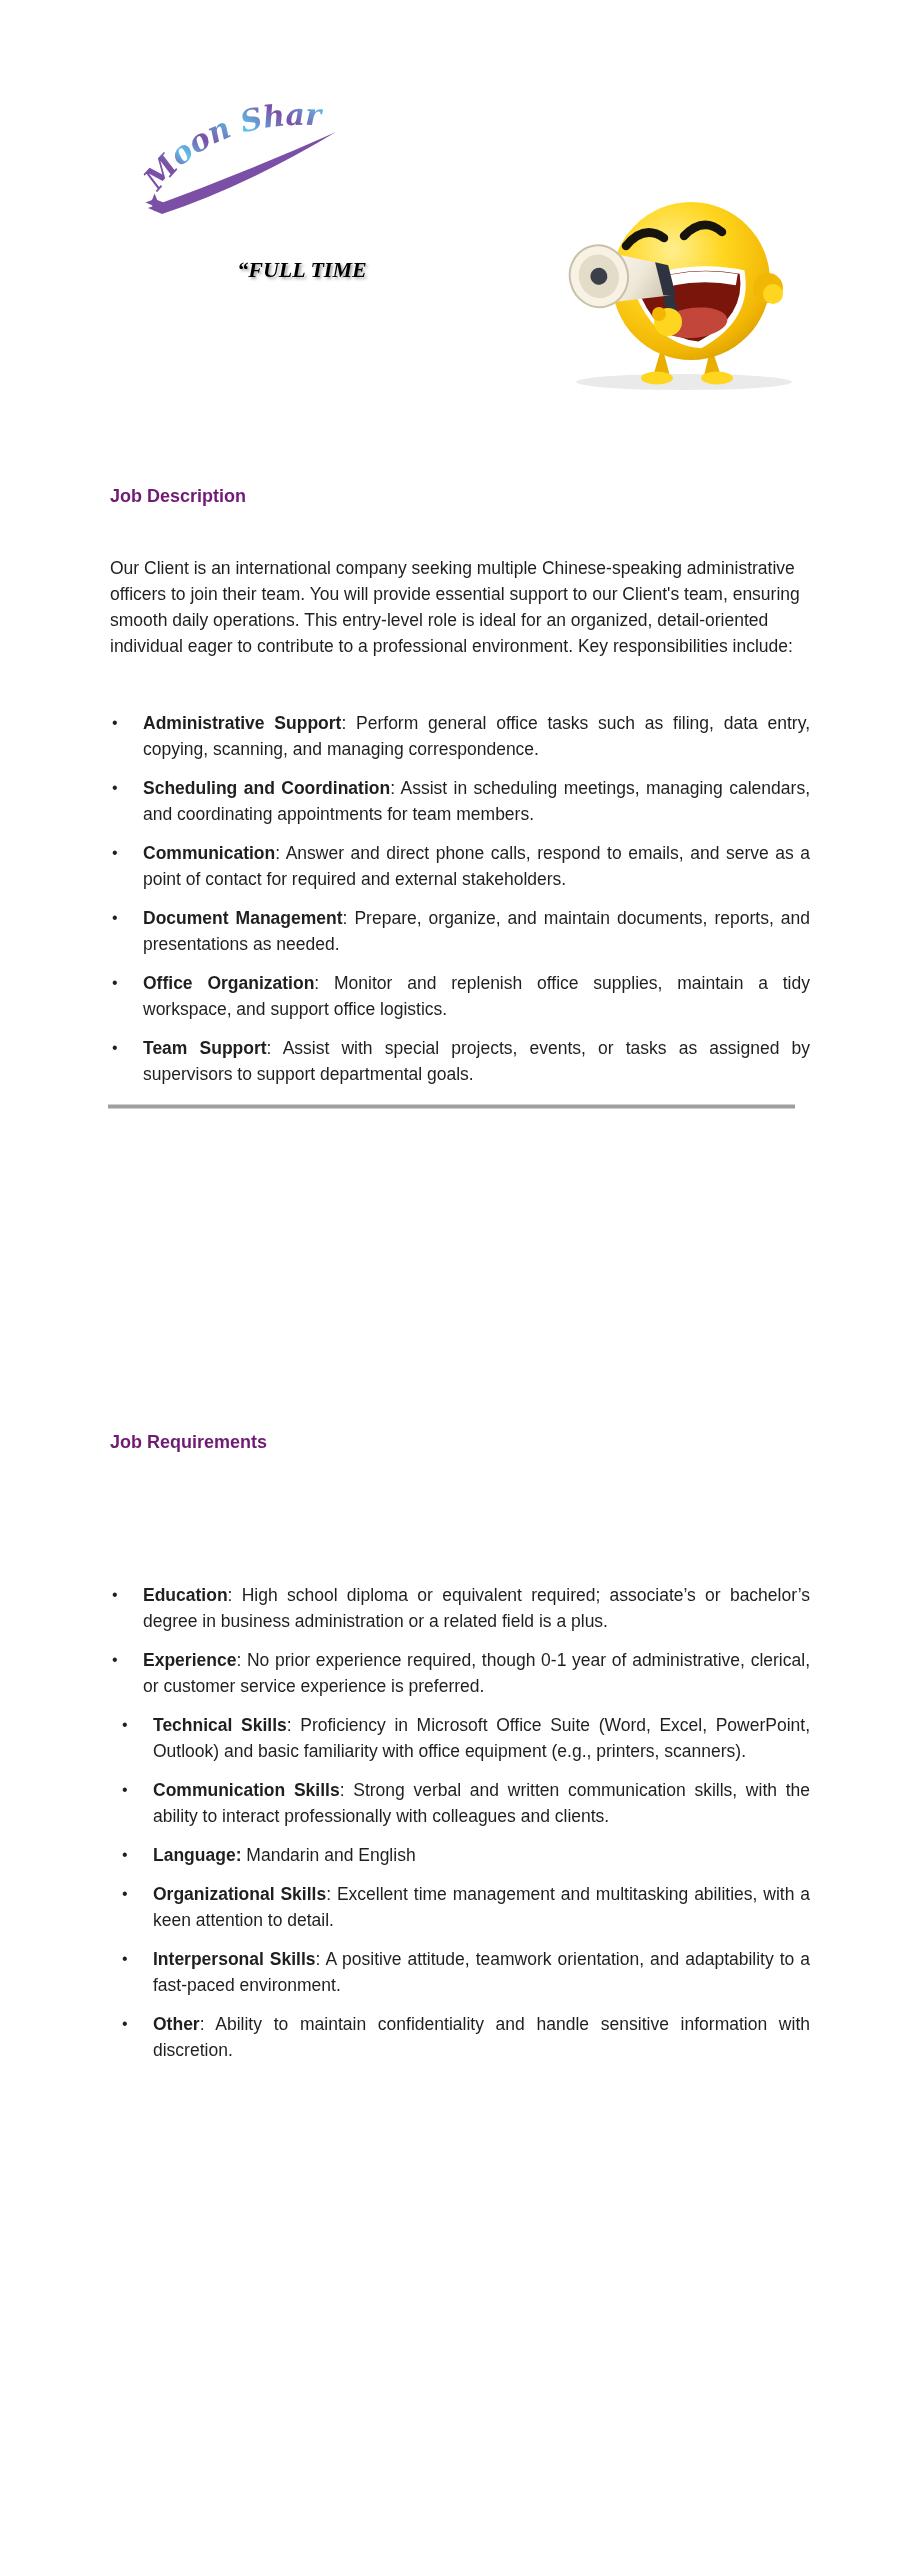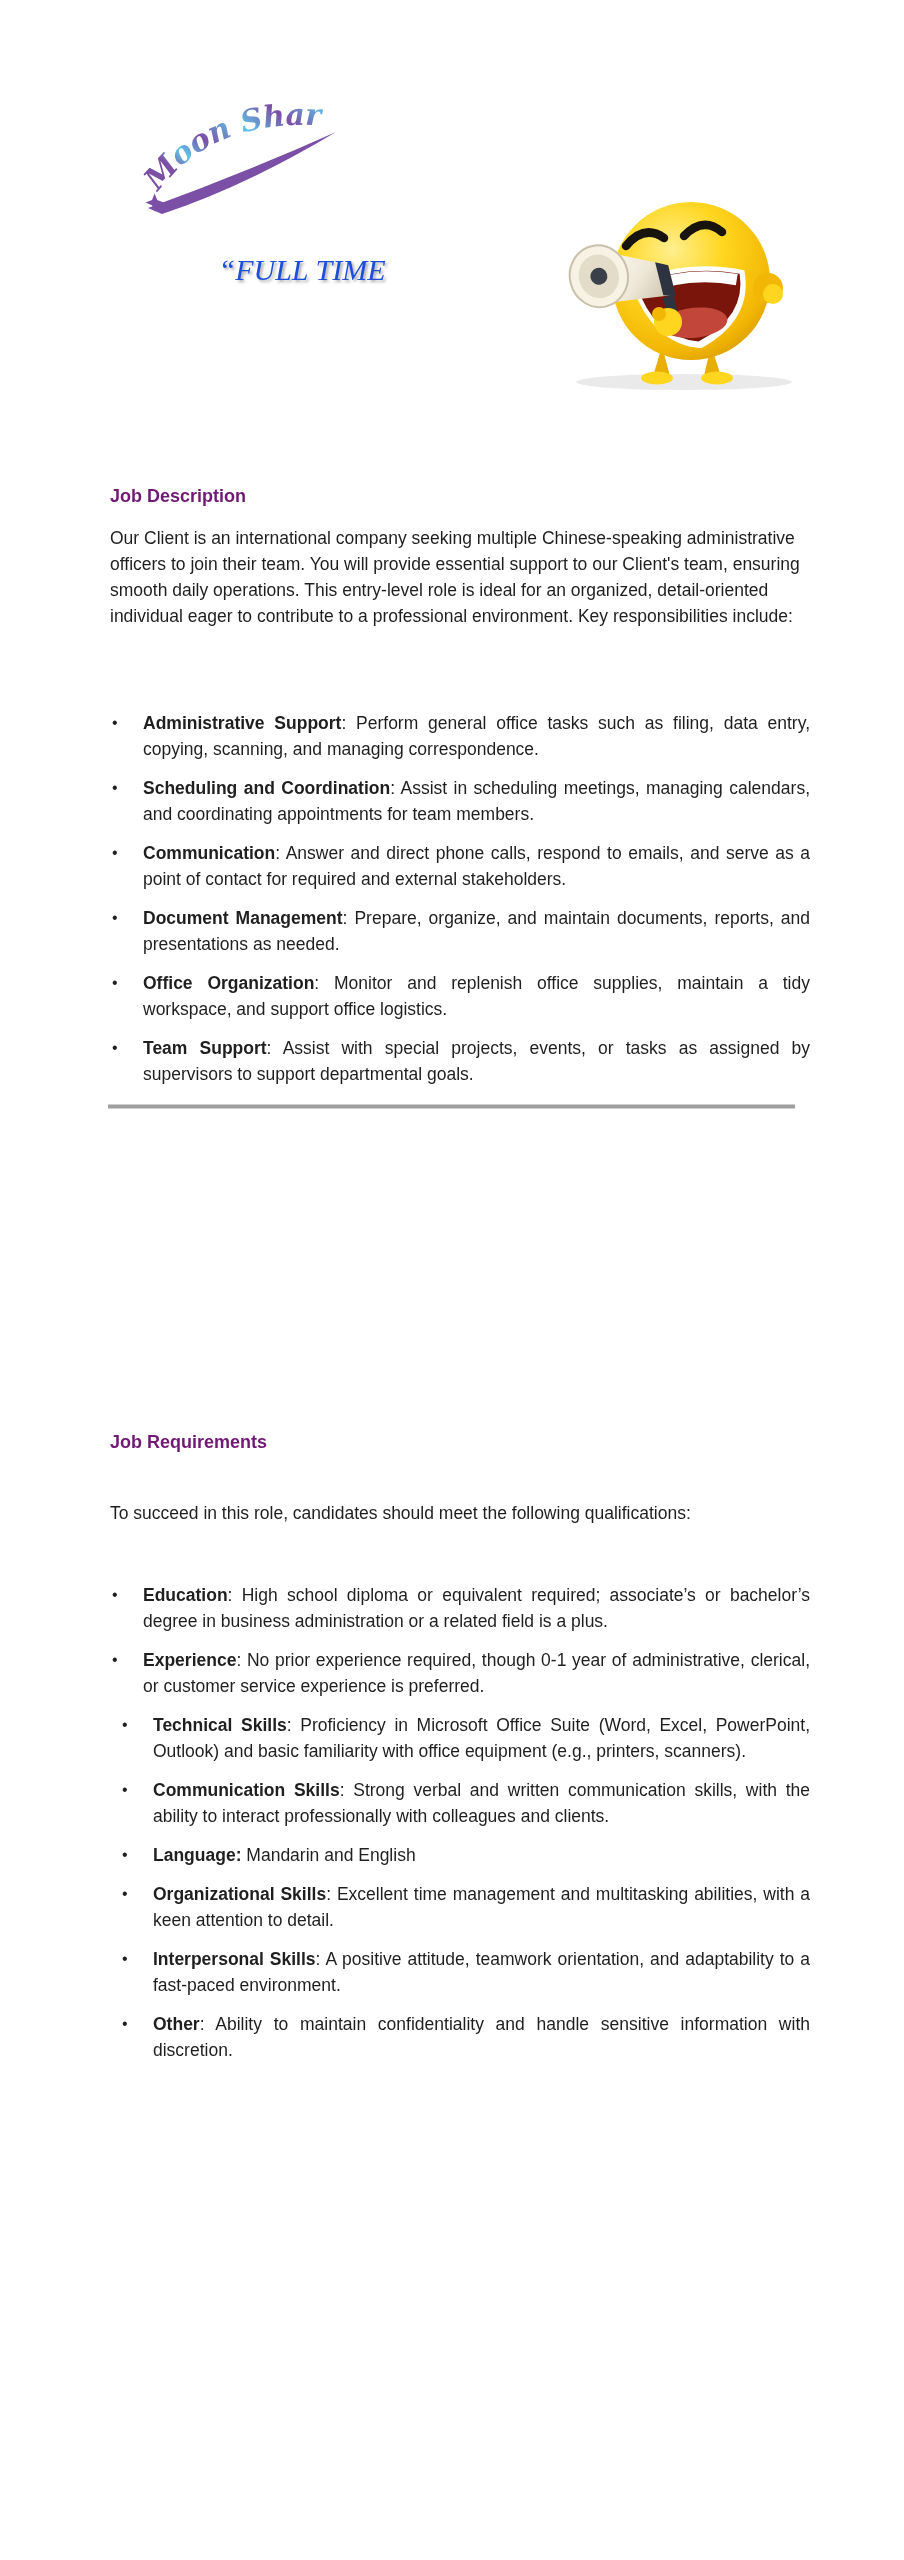--- a/index.html
+++ b/index.html
@@ -11,35 +11,35 @@
   }
 
   
   .logo { position:absolute; left:142px; top:74px; width:200px; height:148px; }
 
   
   .title-block {
     position:absolute; left:103px; top:238px; width:398px;
     text-align:center;
     font-family:"Liberation Serif", serif;
-    font-style:italic; font-weight:normal;
-    font-size:30px; line-height:63px; color:#1d4ed8;
+    font-style:italic; font-weight:bold;
+    font-size:22px; line-height:63px; color:#000000;
     text-shadow:2px 2px 3px rgba(0,0,0,0.35);
   }
 
   
   .hero { position:absolute; left:556px; top:176px; width:270px; height:218px; }
 
   
   .section-heading { position:absolute; left:110px; font-weight:bold; font-size:18px; color:#701a75; }
   .heading-jd { top:486px; }
   .heading-jr { top:1432px;text-align:right; }
 
   .para { position:absolute; left:110px; width:700px; font-size:17.5px; line-height:26px; }
-  .para-jd { top:525px; }
+  .para-jd { top:555px; }
   .para-jr { top:1500px; }
 
   
   .blist { position:absolute; left:110px; width:700px; }
   .blist-jd { top:710px; }
   .blist-jr { top:1582px; }
 
   .bullet { display:flex; margin-bottom:13px; font-size:17.5px; line-height:26px; }
   .bullet .dot { flex:none; width:31px; padding-left:2px; font-size:16px; }
   .bullet.lvl2 { padding-left:10px; }
@@ -164,21 +164,20 @@
     <div class="bullet">
         <span class="dot">•</span>
         <span class="btxt"><b>Team Support</b><span>: Assist with special projects, events, or tasks as assigned by supervisors to support departmental goals.</span></span>
       </div>
   </div>
 
   <div class="divider"></div>
 
   <div class="section-heading heading-jr">Job Requirements</div>
 
-  <div class="para para-jr">To succeed in this role, candidates should meet the following qualifications:</div>
 
   <div class="blist blist-jr">
     <div class="bullet">
         <span class="dot">•</span>
         <span class="btxt"><b>Education</b><span>: High school diploma or equivalent required; associate’s or bachelor’s degree in business administration or a related field is a plus.</span></span>
       </div>
     <div class="bullet">
         <span class="dot">•</span>
         <span class="btxt"><b>Experience</b><span>: No prior experience required, though 0-1 year of administrative, clerical, or customer service experience is preferred.</span></span>
       </div>

